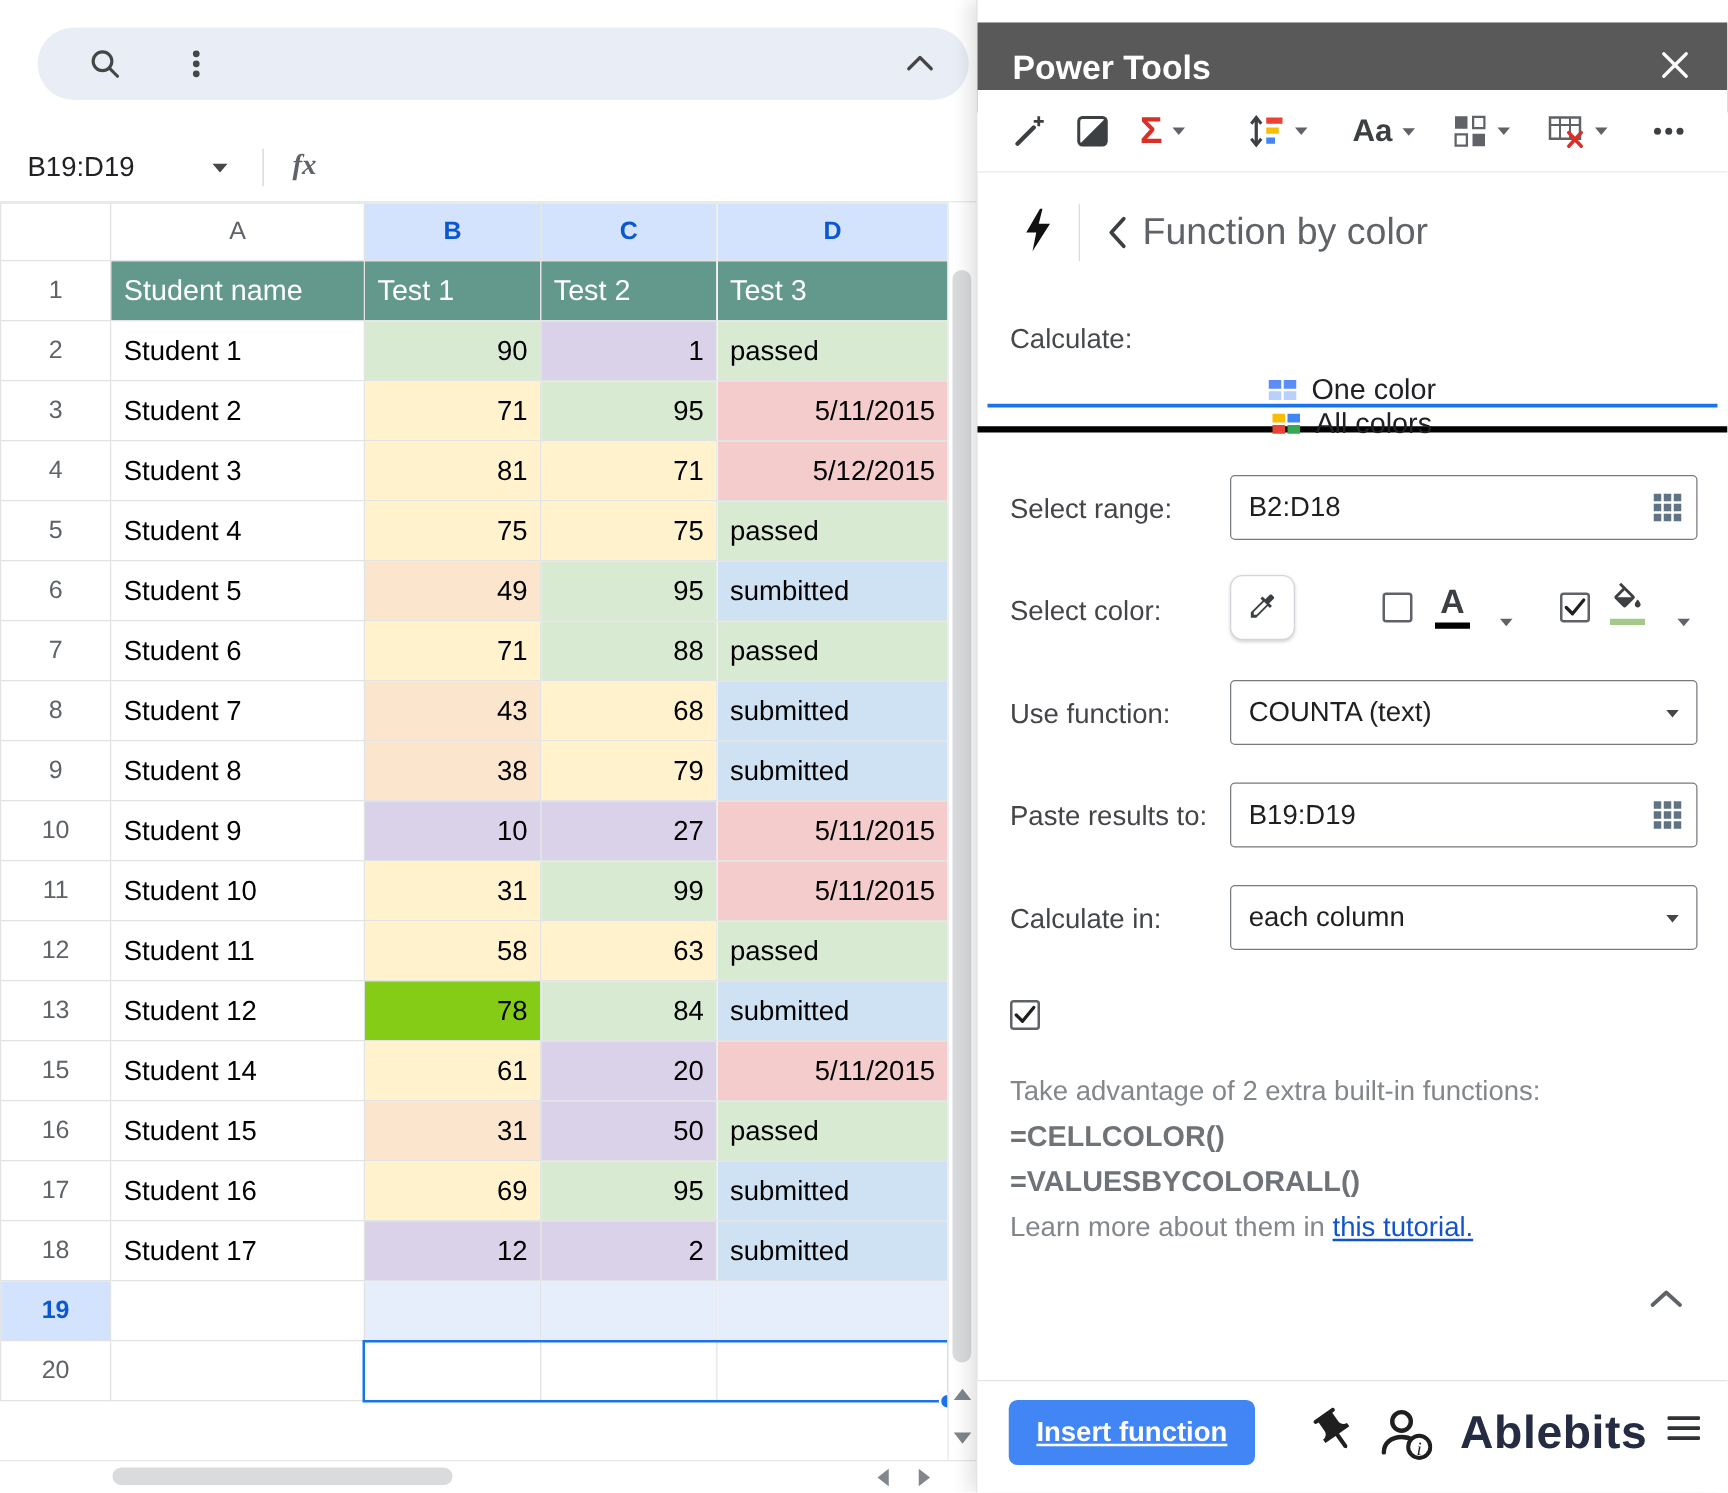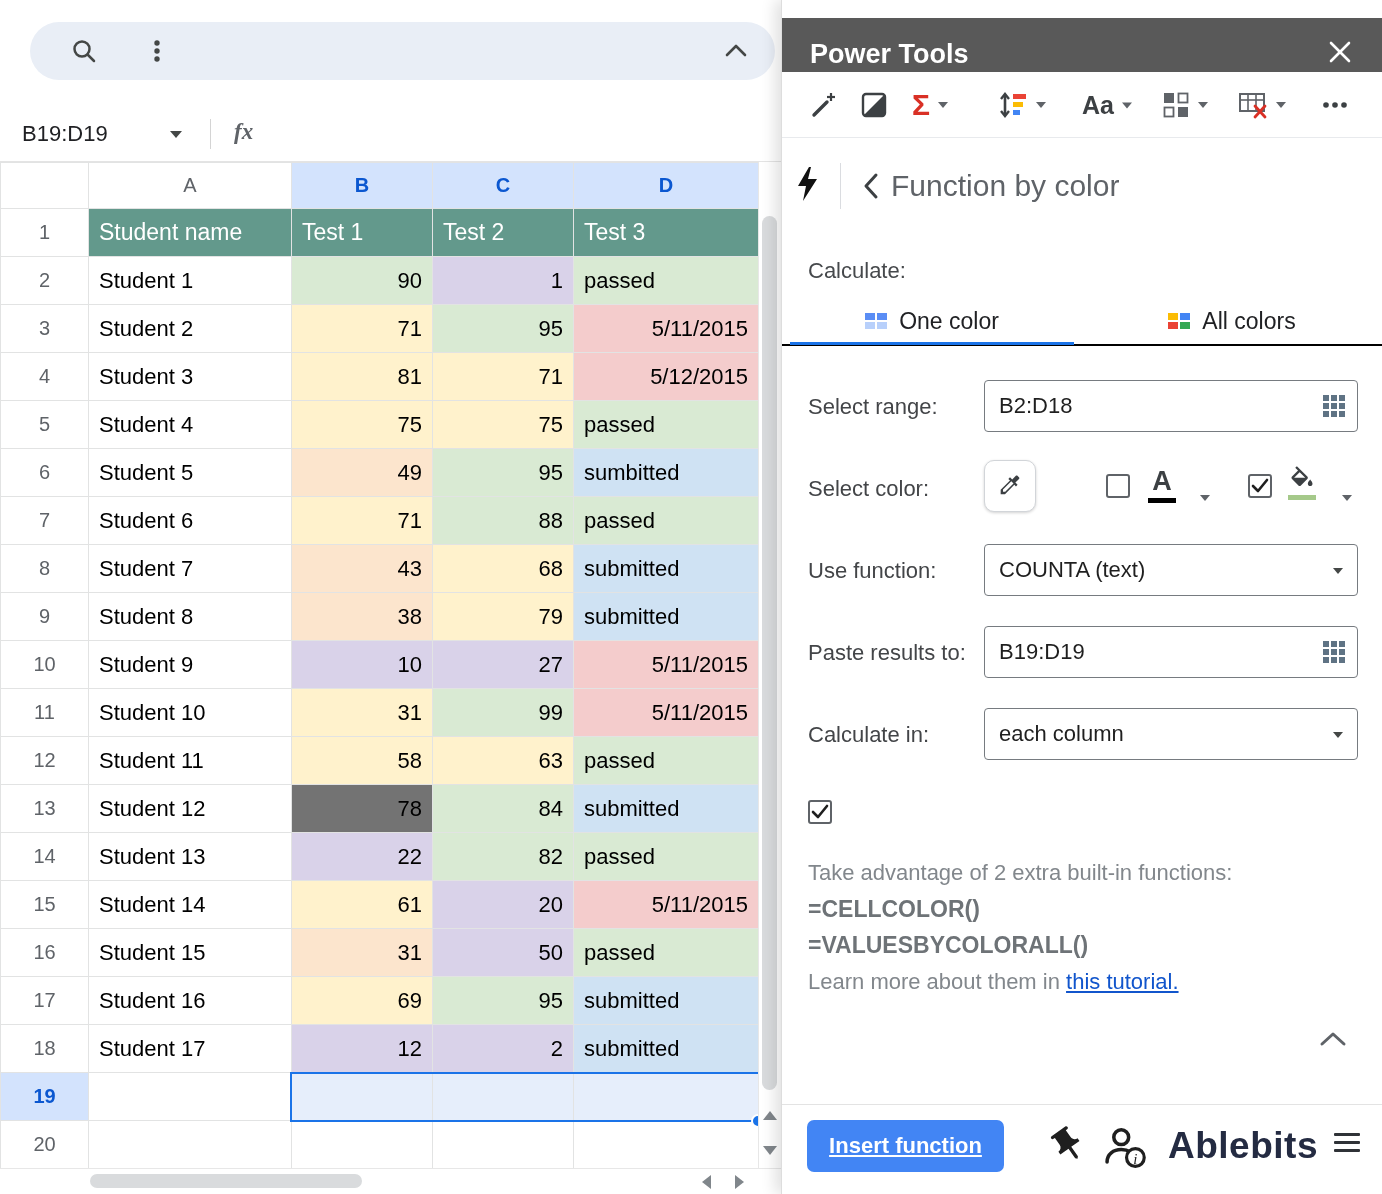--- a/index.html
+++ b/index.html
@@ -51,28 +51,28 @@
   .pt-header { position:absolute; top:0; left:0; width:100%; height:72px; background:#595959; display:flex; align-items:center; padding:0 28px;margin-top:18px; }
   .pt-title { font-size:27px; font-weight:700; color:#fff; }
   .pt-close { margin-left:auto; cursor:pointer; }
 
   .pt-toolbar { position:absolute; top:72px; left:0; width:100%; height:66px; border-bottom:1px solid #e8eaed; background:#fff; }
   .tbi { position:absolute; top:50%; transform:translateY(-50%); display:flex; align-items:center; cursor:pointer; }
   .caret { display:inline-block; width:0; height:0; border:5px solid transparent; border-top:6px solid #5f6368; margin-left:8px; transform:translateY(3px); }
   .sigma { font-size:30px; color:#d93025; font-weight:700; line-height:1; }
   .aa { font-size:25px; color:#3c4043; font-weight:700; line-height:1; }
 
-  .pt-subheader { position:absolute; top:146px; left:0; width:100%; height:80px; display:flex; align-items:center; padding-left:12px; }
+  .pt-subheader { position:absolute; top:146px; left:0; width:100%; height:80px; display:flex; align-items:center; padding-left:35px; }
   .sub-div { width:1px; height:46px; background:#dadce0; margin:0 20px; }
   .func-title { font-size:30px; color:#5f6368; margin-left:10px; }
   .back-btn { cursor:pointer; display:flex; }
 
   .pt-calc-label { position:absolute; left:26px; top:258px; font-size:22px; color:#46494c; }
 
-  .pt-tabs { position:absolute; top:298px; left:0; width:100%; height:48px; border-bottom:2px solid #000000; display:flex; }
+  .pt-tabs { position:absolute; top:298px; left:0; width:100%; height:48px; border-bottom:5px solid #000000; display:flex;flex-direction:column; }
   .pt-tab { flex:1; position:relative; display:flex; align-items:center; justify-content:center; gap:12px; font-size:23px; color:#202124; cursor:pointer; }
   .pt-tab .underline { position:absolute; left:8px; right:8px; bottom:-1px; height:3px; background:#1a73e8; }
   .sq { display:inline-grid; grid-template-columns:10px 10px; grid-auto-rows:7px; gap:2px; }
   .sq i { display:block; }
 
   .flabel { position:absolute; left:26px; font-size:22px; color:#434548; }
   .ctl { position:absolute; left:202px; width:374px; height:52px; }
   .textbox { width:100%; height:100%; border:1px solid #767b80; border-radius:4px; font-family:"Liberation Sans",sans-serif; font-size:22px; color:#1f1f1f; padding:0 52px 0 14px; background:#fff; outline:none; }
   .selectbox { width:100%; height:100%; border:1px solid #767b80; border-radius:4px; display:flex; align-items:center; padding:0 14px; font-size:22px; color:#1f1f1f; background:#fff; cursor:pointer; }
   .selectbox .caret { margin-left:auto; border-top-color:#444746; }
@@ -230,30 +230,23 @@
           <tr>
             <td class="rowhdr">12</td>
             <td class="cell tleft">Student 11</td>
             <td class="cell tright" style="background:#fff2cc">58</td>
             <td class="cell tright" style="background:#fff2cc">63</td>
             <td class="cell tleft" style="background:#d9ead3">passed</td>
           </tr>
           <tr>
             <td class="rowhdr">13</td>
             <td class="cell tleft">Student 12</td>
-            <td class="cell tright" style="background:#737373">78</td>
+            <td class="cell tright" style="background:#84cc16">78</td>
             <td class="cell tright" style="background:#d9ead3">84</td>
             <td class="cell tleft" style="background:#cfe2f3">submitted</td>
-          </tr>
-          <tr>
-            <td class="rowhdr">14</td>
-            <td class="cell tleft">Student 13</td>
-            <td class="cell tright" style="background:#d9d2e9">22</td>
-            <td class="cell tright" style="background:#d9ead3">82</td>
-            <td class="cell tleft" style="background:#d9ead3">passed</td>
           </tr>
           <tr>
             <td class="rowhdr">15</td>
             <td class="cell tleft">Student 14</td>
             <td class="cell tright" style="background:#fff2cc">61</td>
             <td class="cell tright" style="background:#d9d2e9">20</td>
             <td class="cell tright" style="background:#f4cccc">5/11/2015</td>
           </tr>
           <tr>
             <td class="rowhdr">16</td>

